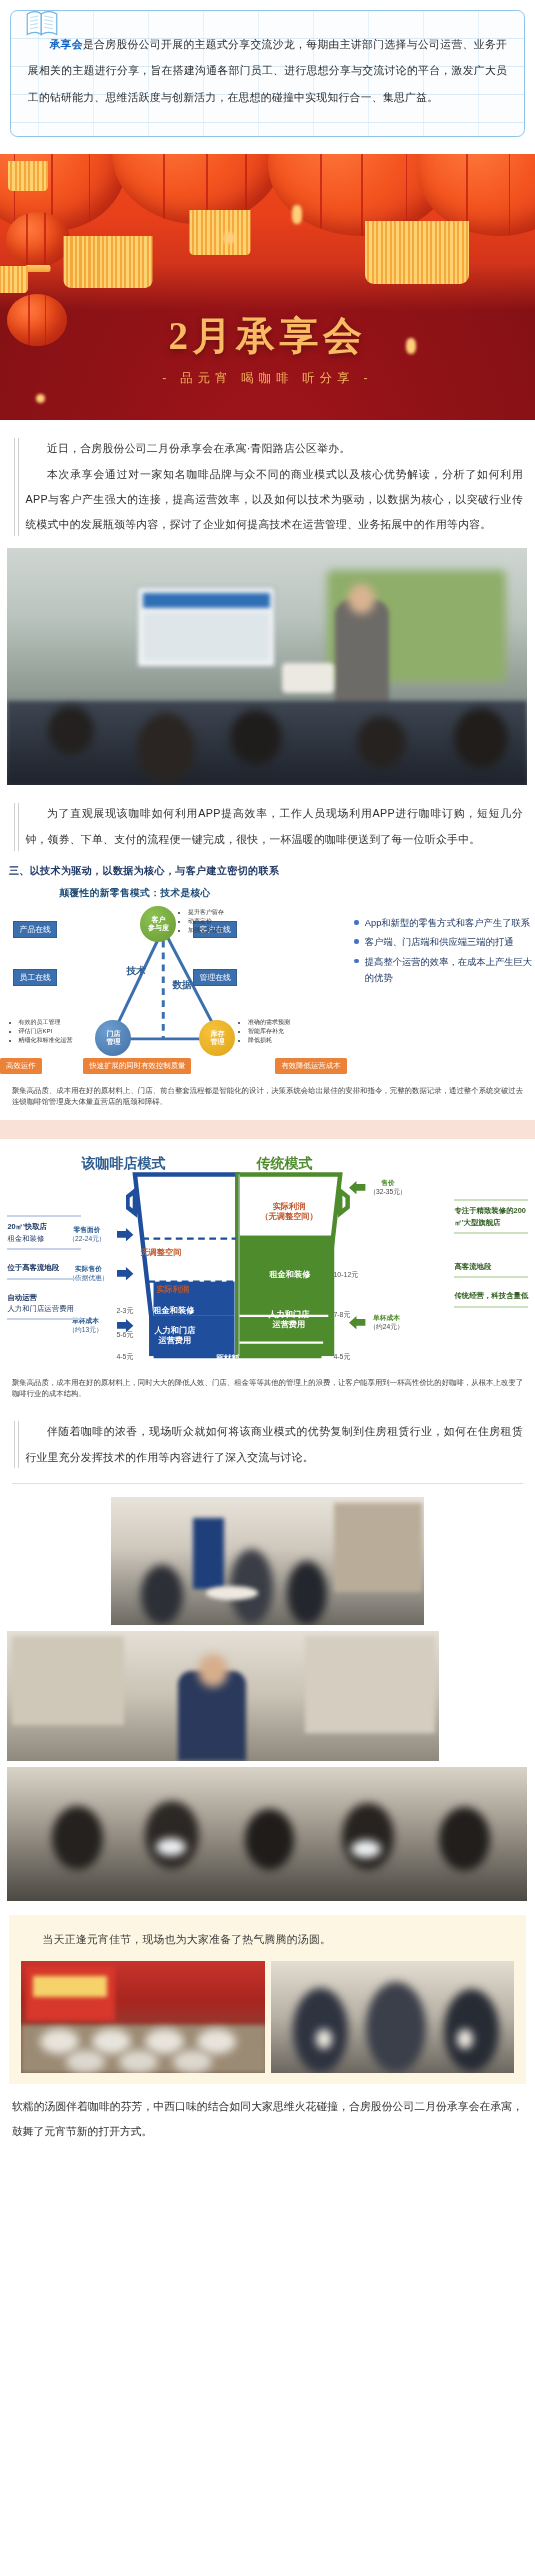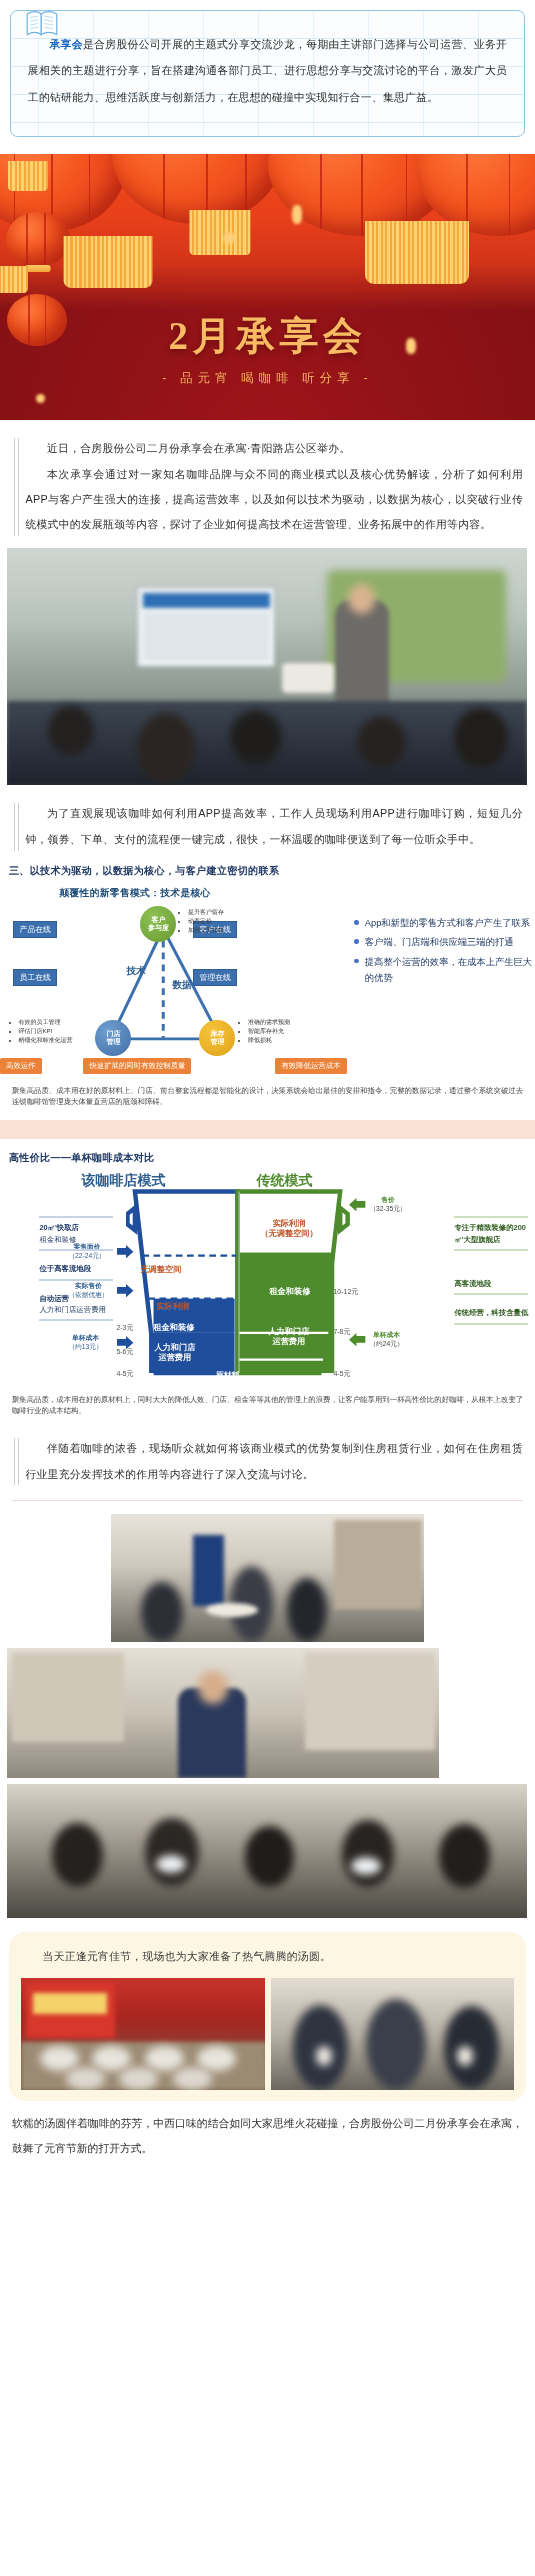--- a/index.html
+++ b/index.html
@@ -152,21 +152,21 @@
   .seg-label {
     position: absolute; font-size: 8.2px; font-weight: bold; text-align: center;
     line-height: 1.25; white-space: nowrap;
   }
   .arrow-note { position: absolute; font-size: 6.7px; line-height: 1.4; text-align: center; white-space: nowrap; }
   .side-card { position: absolute; font-size: 7.4px; line-height: 1.5; }
   .price-tick { position: absolute; font-size: 7px; color: #555; }
 
   
   .yellow-card {
-    margin: 13.4px 9px 0 9px; background: #fdf6e3; border-radius: 16px;
+    margin: 13.4px 9px 0 9px; background: #fdf6e3; border-radius: 0;
     padding: 12px 12px 10.4px 12px;
   }
   .yellow-card .para { color: #3a3a3a; }
   .divider-pink { height: 0.7px; background: #f0d7da; margin: 13.4px 12px; }
   .tail-text { font-size: 10.8px; line-height: 2.3; color: #2e2e2e; margin: 10.4px 12px 18px 12px; text-align: justify; }
 </style>
 </head>
 <body>
 
 <div class="intro-wrap">
@@ -334,21 +334,20 @@
       <li>提高整个运营的效率，在成本上产生巨大的优势</li>
     </ul>
   </div>
 
   <div class="caption">聚集高品质、成本用在好的原材料上、门店、前台整套流程都是智能化的设计，决策系统会给出最佳的安排和指令，完整的数据记录，通过整个系统突破过去连锁咖啡馆管理庞大体量直营店的瓶颈和障碍。</div>
 </div>
 
 <div class="pink-band"></div>
 
 <div class="slide">
-  <div class="slide-title dark" style="font-size:10px; margin:7.4px 0 3px 1.5px;">高性价比——单杯咖啡成本对比</div>
 
   <div class="diagram2">
     <div class="cup-label" style="left:74px; top:4.5px; color:#2e5d8f;">该咖啡店模式</div>
     <div class="cup-label" style="left:249px; top:4.5px; color:#4e8b2c;">传统模式</div>
 
     <svg width="238" height="201" style="position:absolute; left:119px; top:19.4px;" viewBox="0 0 320 270">
       <path d="M12,6 L150,6 L150,250 L40,250 Z" fill="#ffffff" stroke="#1f4e9c" stroke-width="6"></path>
       <path d="M150,6 L288,6 L260,250 L150,250 Z" fill="#ffffff" stroke="#4e8b2c" stroke-width="6"></path>
       <path d="M2,36 L12,28 L12,58 L2,50 Z" fill="#ffffff" stroke="#1f4e9c" stroke-width="6"></path>
       <path d="M298,36 L288,28 L288,58 L298,50 Z" fill="#ffffff" stroke="#4e8b2c" stroke-width="6"></path>
@@ -413,21 +412,21 @@
         <path d="M22,4 L10,4 L10,0 L0,9 L10,18 L10,13 L22,13 Z" fill="#4e8b2c"></path>
       </svg>
 
     <div class="price-tick" style="left:109px; top:155px;">2-3元</div>
     <div class="price-tick" style="left:109px; top:179px;">5-6元</div>
     <div class="price-tick" style="left:109px; top:201px;">4-5元</div>
     <div class="price-tick" style="left:326px; top:119px;">10-12元</div>
     <div class="price-tick" style="left:326px; top:159px;">7-8元</div>
     <div class="price-tick" style="left:326px; top:201px;">4-5元</div>
 
-    <div class="side-card" style="left:0px; top:48px; width:74px; color:#1f3864;margin-left:32px;">
+    <div class="side-card" style="left:0px; top:64px; width:74px; color:#1f3864;">
       <div style="border-top:2.2px solid #c6d3e8; border-bottom:2.2px solid #c6d3e8; padding:4.5px 0; margin-bottom:7.4px;">
         <b>20㎡'快取店</b><br>
         <span>租金和装修</span>
       </div>
       <div style="border-bottom:2.2px solid #c6d3e8; padding:4.5px 0; margin-bottom:7.4px;">
         <b>位于高客流地段</b>
       </div>
       <div style="border-bottom:2.2px solid #c6d3e8; padding:4.5px 0;">
         <b>自动运营</b><br>
         <span>人力和门店运营费用</span>

